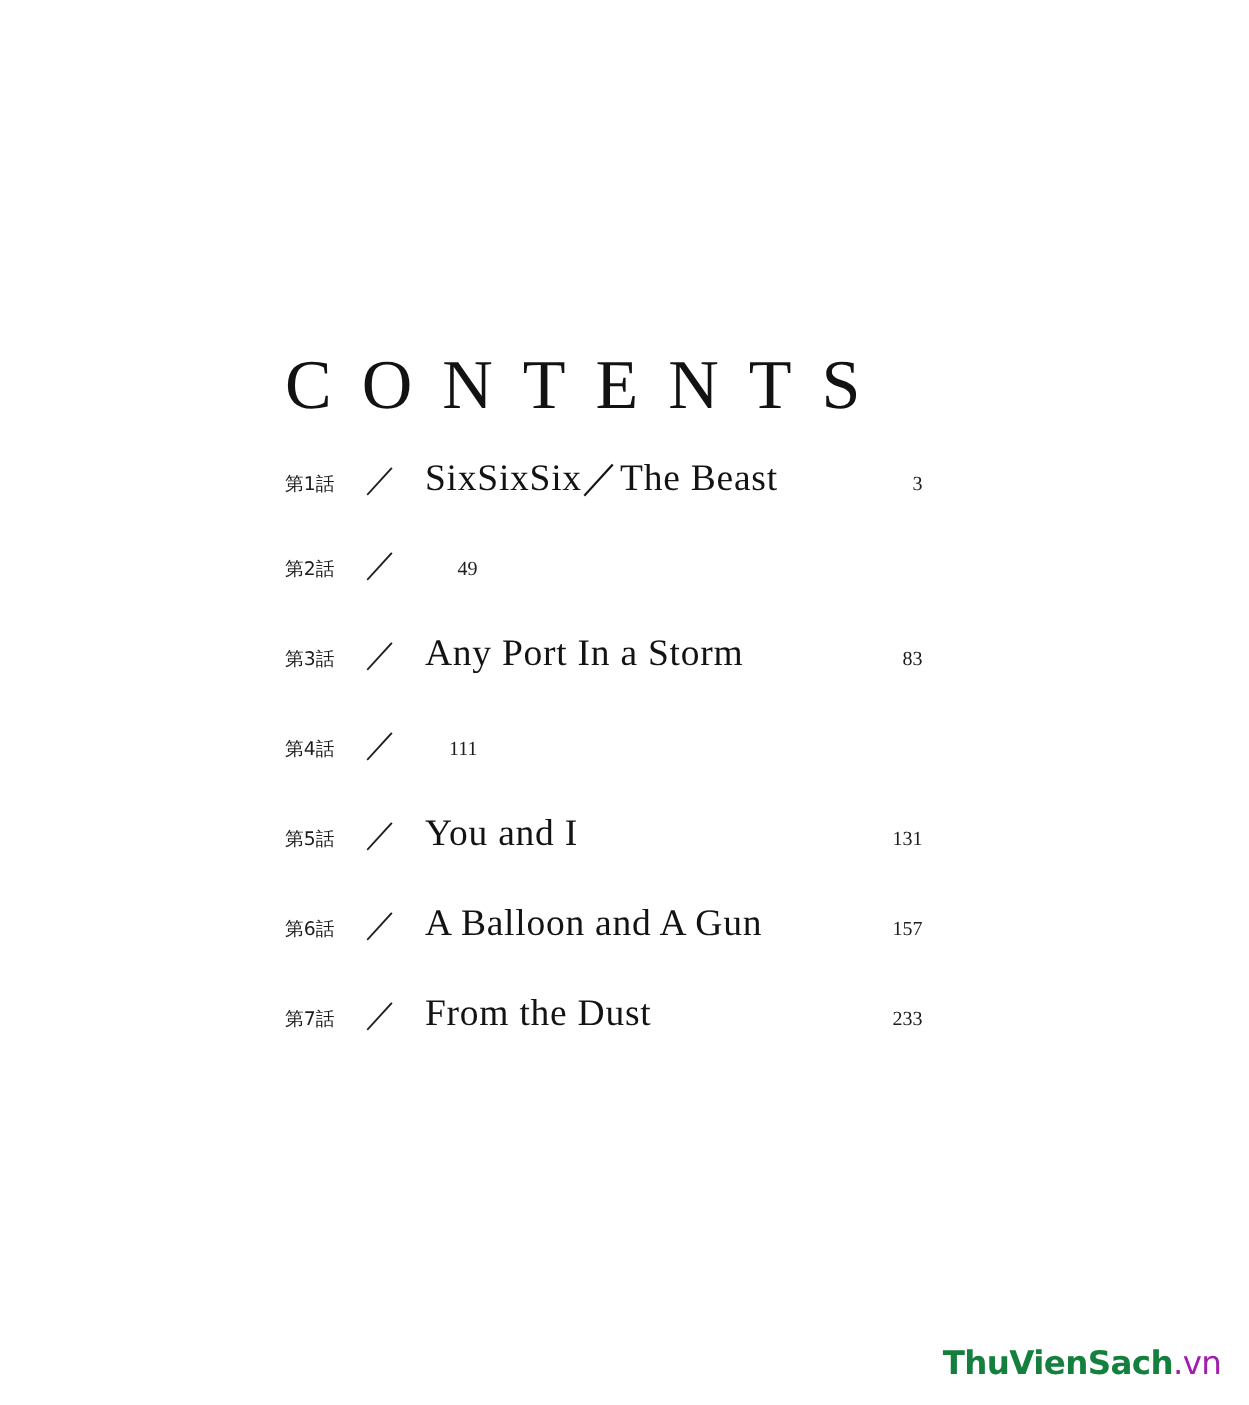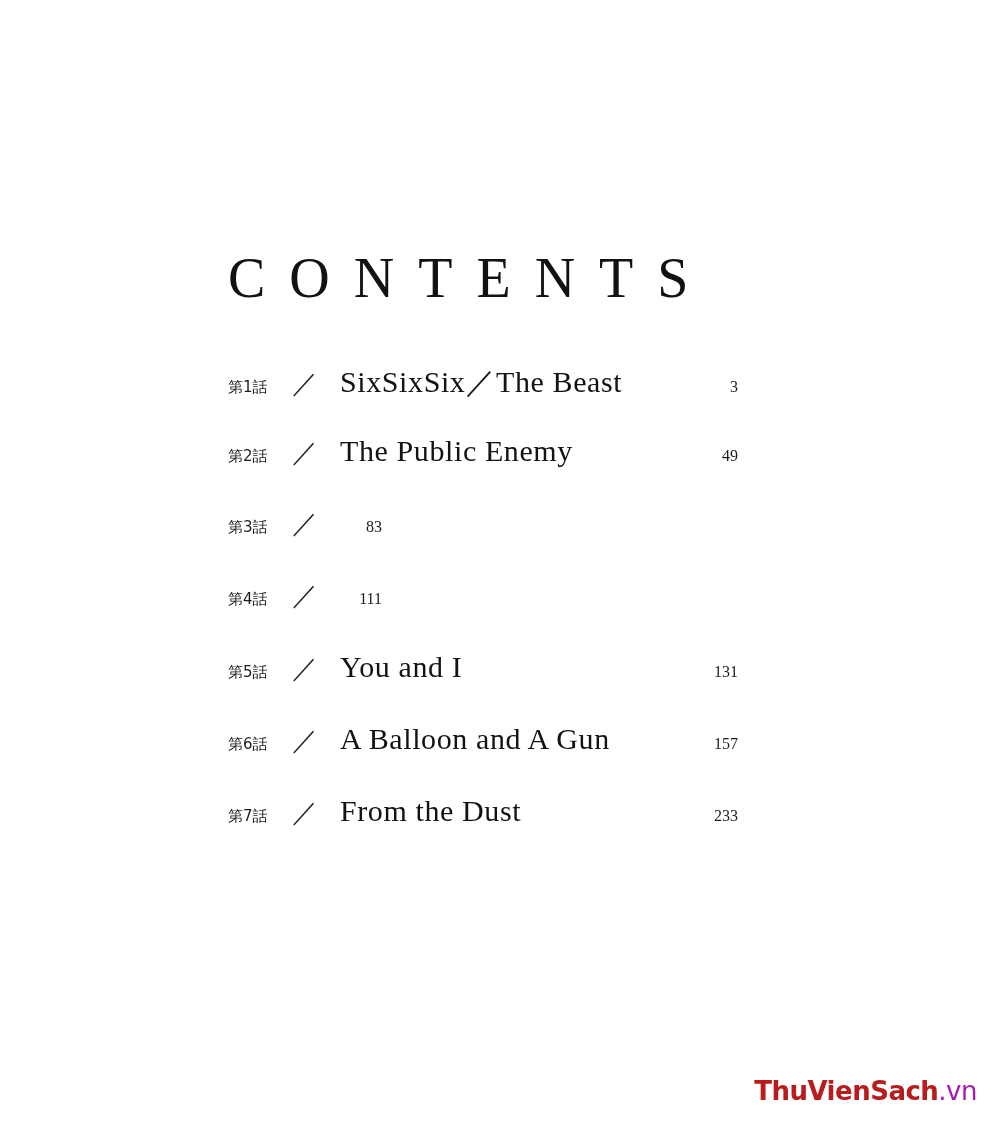--- a/index.html
+++ b/index.html
@@ -17,21 +17,21 @@
   }
 
   .page {
     position: absolute;
     inset: 0;
   }
 
   .contents-title {
     position: absolute;
     left: 228px;
-    top: 246px;
+    top: 276px;
     font-family: "Liberation Serif", serif;
     font-size: 56px;
     letter-spacing: 24px;
     font-weight: 400;
     color: #121212;
     white-space: nowrap;
   }
 
   .toc {
     position: absolute;
@@ -88,21 +88,21 @@
   .watermark {
     position: absolute;
     right: 22px;
     bottom: 18px;
     font-family: "DejaVu Sans", sans-serif;
     font-size: 26px;
     font-weight: 700;
     letter-spacing: -0.5px;
     white-space: nowrap;
   }
-  .wm-main { color: #b91c1c; text-align: right; }
+  .wm-main { color: #15803d; text-align: right; }
   .wm-suffix { color: #a21caf; font-weight: 400; }
 </style>
 </head>
 <body>
 
 <div class="page">
 
   <div class="contents-title">CONTENTS</div>
 
   <div class="toc">
@@ -110,27 +110,27 @@
     <div class="toc-row">
       <span class="toc-chapter">第1話</span>
       <span class="toc-slash">／</span>
       <span class="toc-title">SixSixSix／The Beast</span>
       <span class="toc-page">3</span>
     </div>
 
     <div class="toc-row">
       <span class="toc-chapter">第2話</span>
       <span class="toc-slash">／</span>
-      <span class="toc-title">The Public Enemy</span>
       <span class="toc-page">49</span>
     </div>
 
     <div class="toc-row">
       <span class="toc-chapter">第3話</span>
       <span class="toc-slash">／</span>
+      <span class="toc-title">Any Port In a Storm</span>
       <span class="toc-page">83</span>
     </div>
 
     <div class="toc-row">
       <span class="toc-chapter">第4話</span>
       <span class="toc-slash">／</span>
       <span class="toc-page">111</span>
     </div>
 
     <div class="toc-row">

